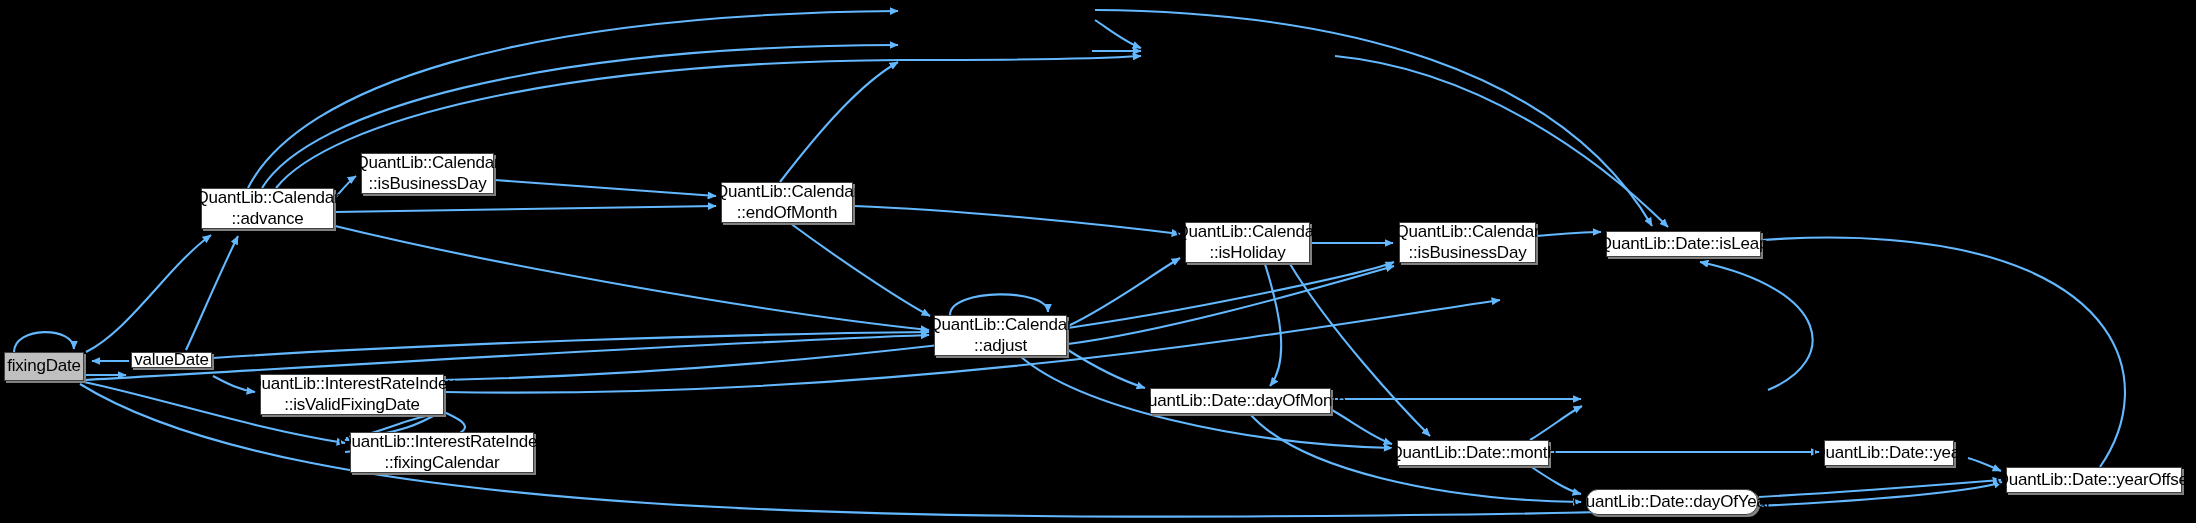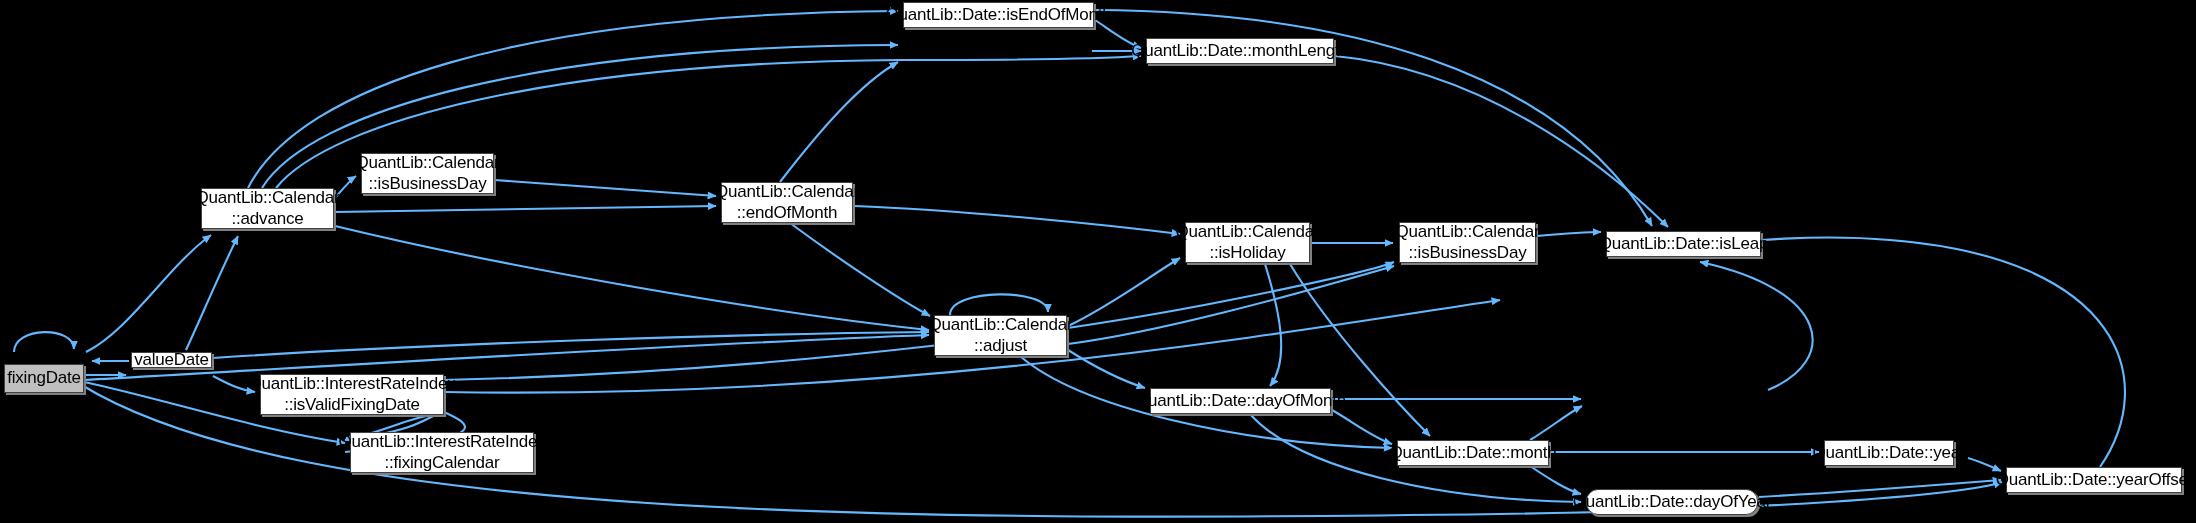--- a/index.html
+++ b/index.html
@@ -35,21 +35,20 @@
     color: #000000;
     font-size: 17px;
     line-height: 1.18;
     letter-spacing: -0.2px;
     white-space: pre;
     z-index: 5;
   }
   .node.current {
     background: #bfbfbf;
     border: 1px solid #404040;
-    margin-top: 12px;
   }
   .node .lbl {
     display: block;
     padding: 0 4px;
   }
 </style>
 </head>
 <body>
 
 <div id="canvas">
@@ -198,28 +197,22 @@
   <div class="node" style="left:1185px;top:222px;width:125px;height:41px;flex-direction:column;">
     <span class="lbl">QuantLib::Calendar</span>
     <span class="lbl">::isHoliday</span>
   </div>
 
   <div class="node" style="left:1399px;top:222px;width:137px;height:41px;flex-direction:column;">
     <span class="lbl">QuantLib::Calendar</span>
     <span class="lbl">::isBusinessDay</span>
   </div>
 
-  <div class="node" style="left:903px;top:2px;width:191px;height:26px;">
-    <span class="lbl">QuantLib::Date::isEndOfMonth</span>
-  </div>
-
-
-  <div class="node" style="left:1146px;top:38px;width:188px;height:26px;">
-    <span class="lbl">QuantLib::Date::monthLength</span>
-  </div>
+
+
 
   <div class="node" style="left:1606px;top:231px;width:155px;height:26px;">
     <span class="lbl">QuantLib::Date::isLeap</span>
   </div>
 
   <div class="node" style="left:1150px;top:388px;width:181px;height:26px;">
     <span class="lbl">QuantLib::Date::dayOfMonth</span>
   </div>
 
 

